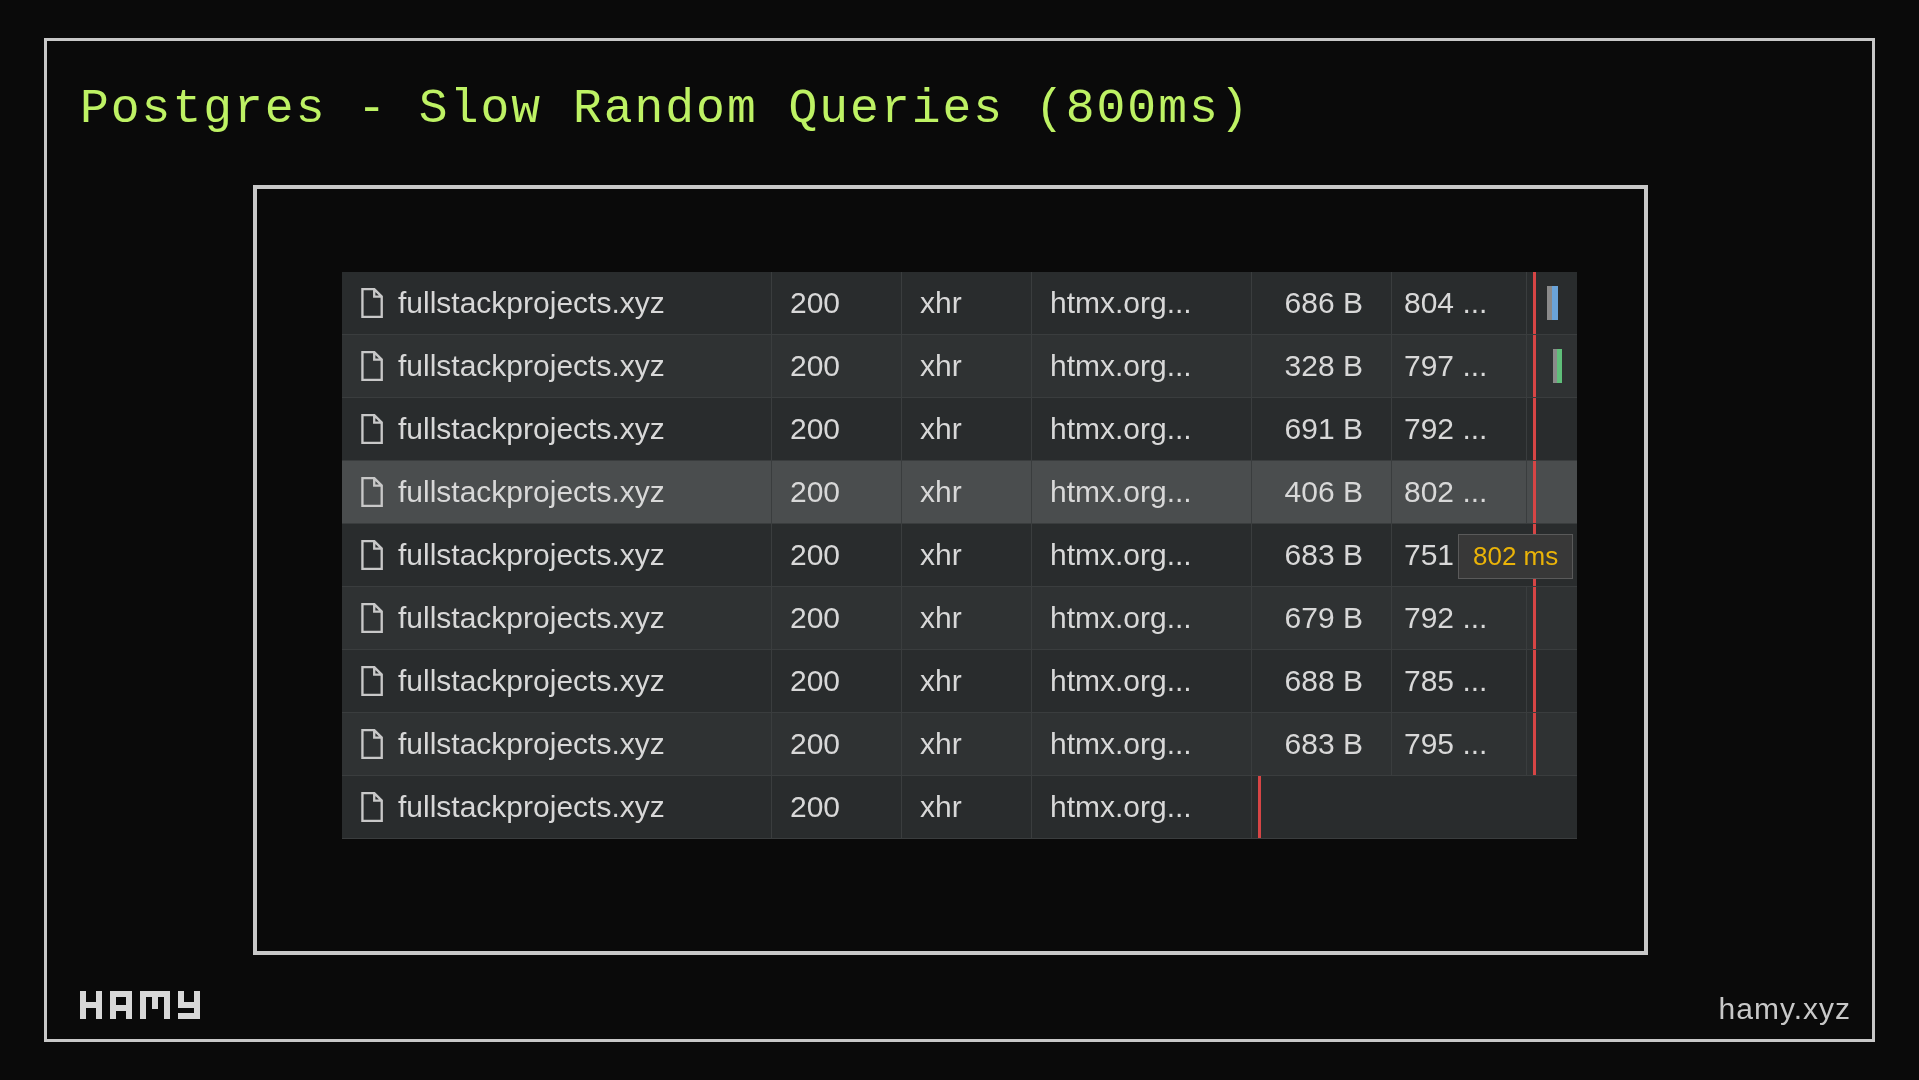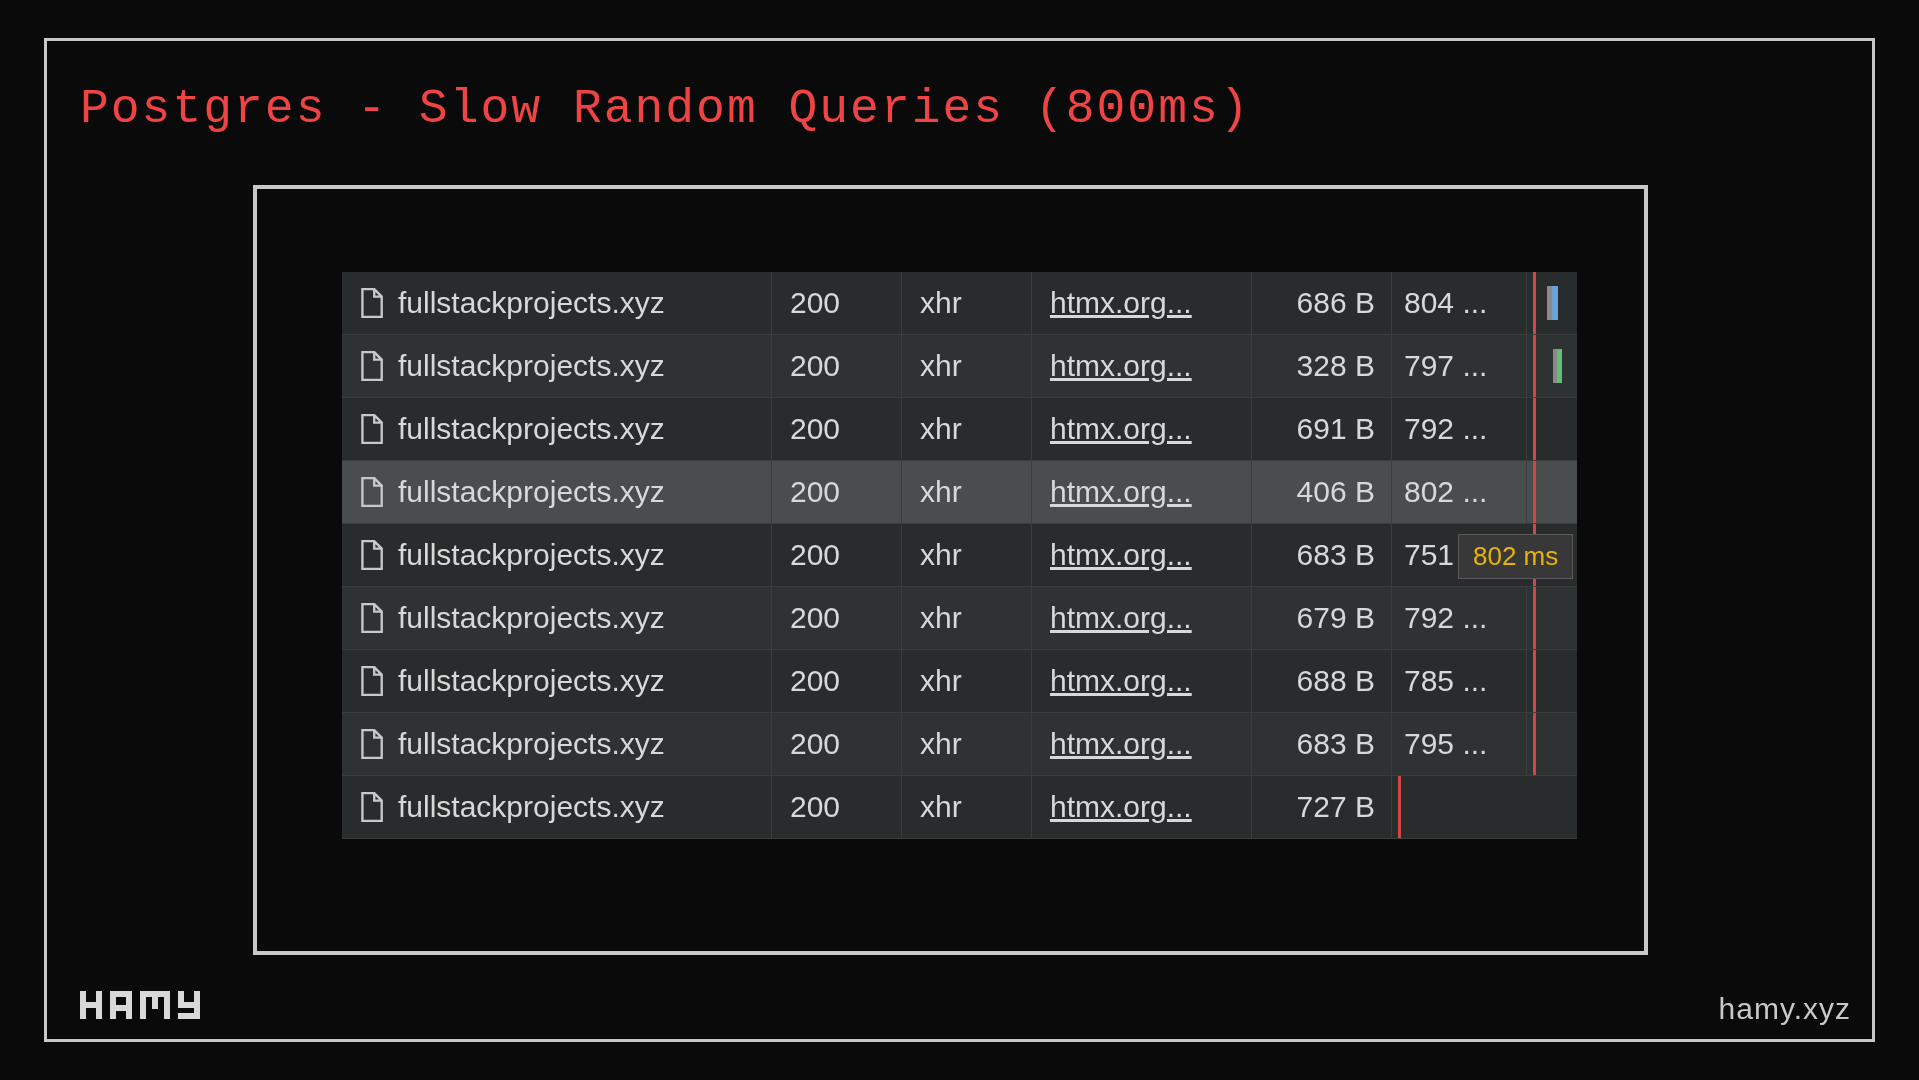--- a/index.html
+++ b/index.html
@@ -23,21 +23,21 @@
     right: 44px;
     bottom: 38px;
     border: 3px solid #c8c8c8;
   }
   .title {
     position: absolute;
     top: 82px;
     left: 80px;
     font-size: 48px;
     font-weight: normal;
-    color: #ef4444;
+    color: #bef264;
     letter-spacing: 2px;
   }
   .inner-frame {
     position: absolute;
     top: 185px;
     left: 253px;
     width: 1395px;
     height: 770px;
     border: 4px solid #c8c8c8;
     background: #0a0a0a;
@@ -84,26 +84,25 @@
     justify-content: flex-start;
     padding-left: 18px;
   }
   .cell.type {
     width: 130px;
     padding-left: 18px;
   }
   .cell.initiator {
     width: 220px;
     padding-left: 18px;
-    text-decoration: underline;
   }
   .cell.size {
     width: 140px;
     justify-content: flex-end;
-    padding-right: 16px;
+    padding-right: 28px;
   }
   .cell.time {
     width: 135px;
     padding-left: 12px;
     border-right: 1px solid #3a3d3e;
   }
   .cell.wf {
     flex: 1;
     border-right: none;
     position: relative;
@@ -322,21 +321,20 @@
     <div class="row">
       <div class="cell name">
         <svg class="file-icon" viewBox="0 0 24 28">
             <path d="M4 1 L15 1 L22 8 L22 27 L4 27 Z M15 1 L15 8 L22 8" fill="none" stroke="#c8c8c8" stroke-width="2.2"></path>
           </svg>
         <span>fullstackprojects.xyz</span>
       </div>
       <div class="cell status">200</div>
       <div class="cell type">xhr</div>
       <div class="cell initiator">htmx.org...</div>
-      <div class="cell size">727 B</div>
       <div class="cell wf">
         <div class="redline"></div>
       </div>
     </div>
 
     <div class="tooltip" style="top:262px; left:1116px;">802 ms</div>
 
   </div>
 </div>
 

